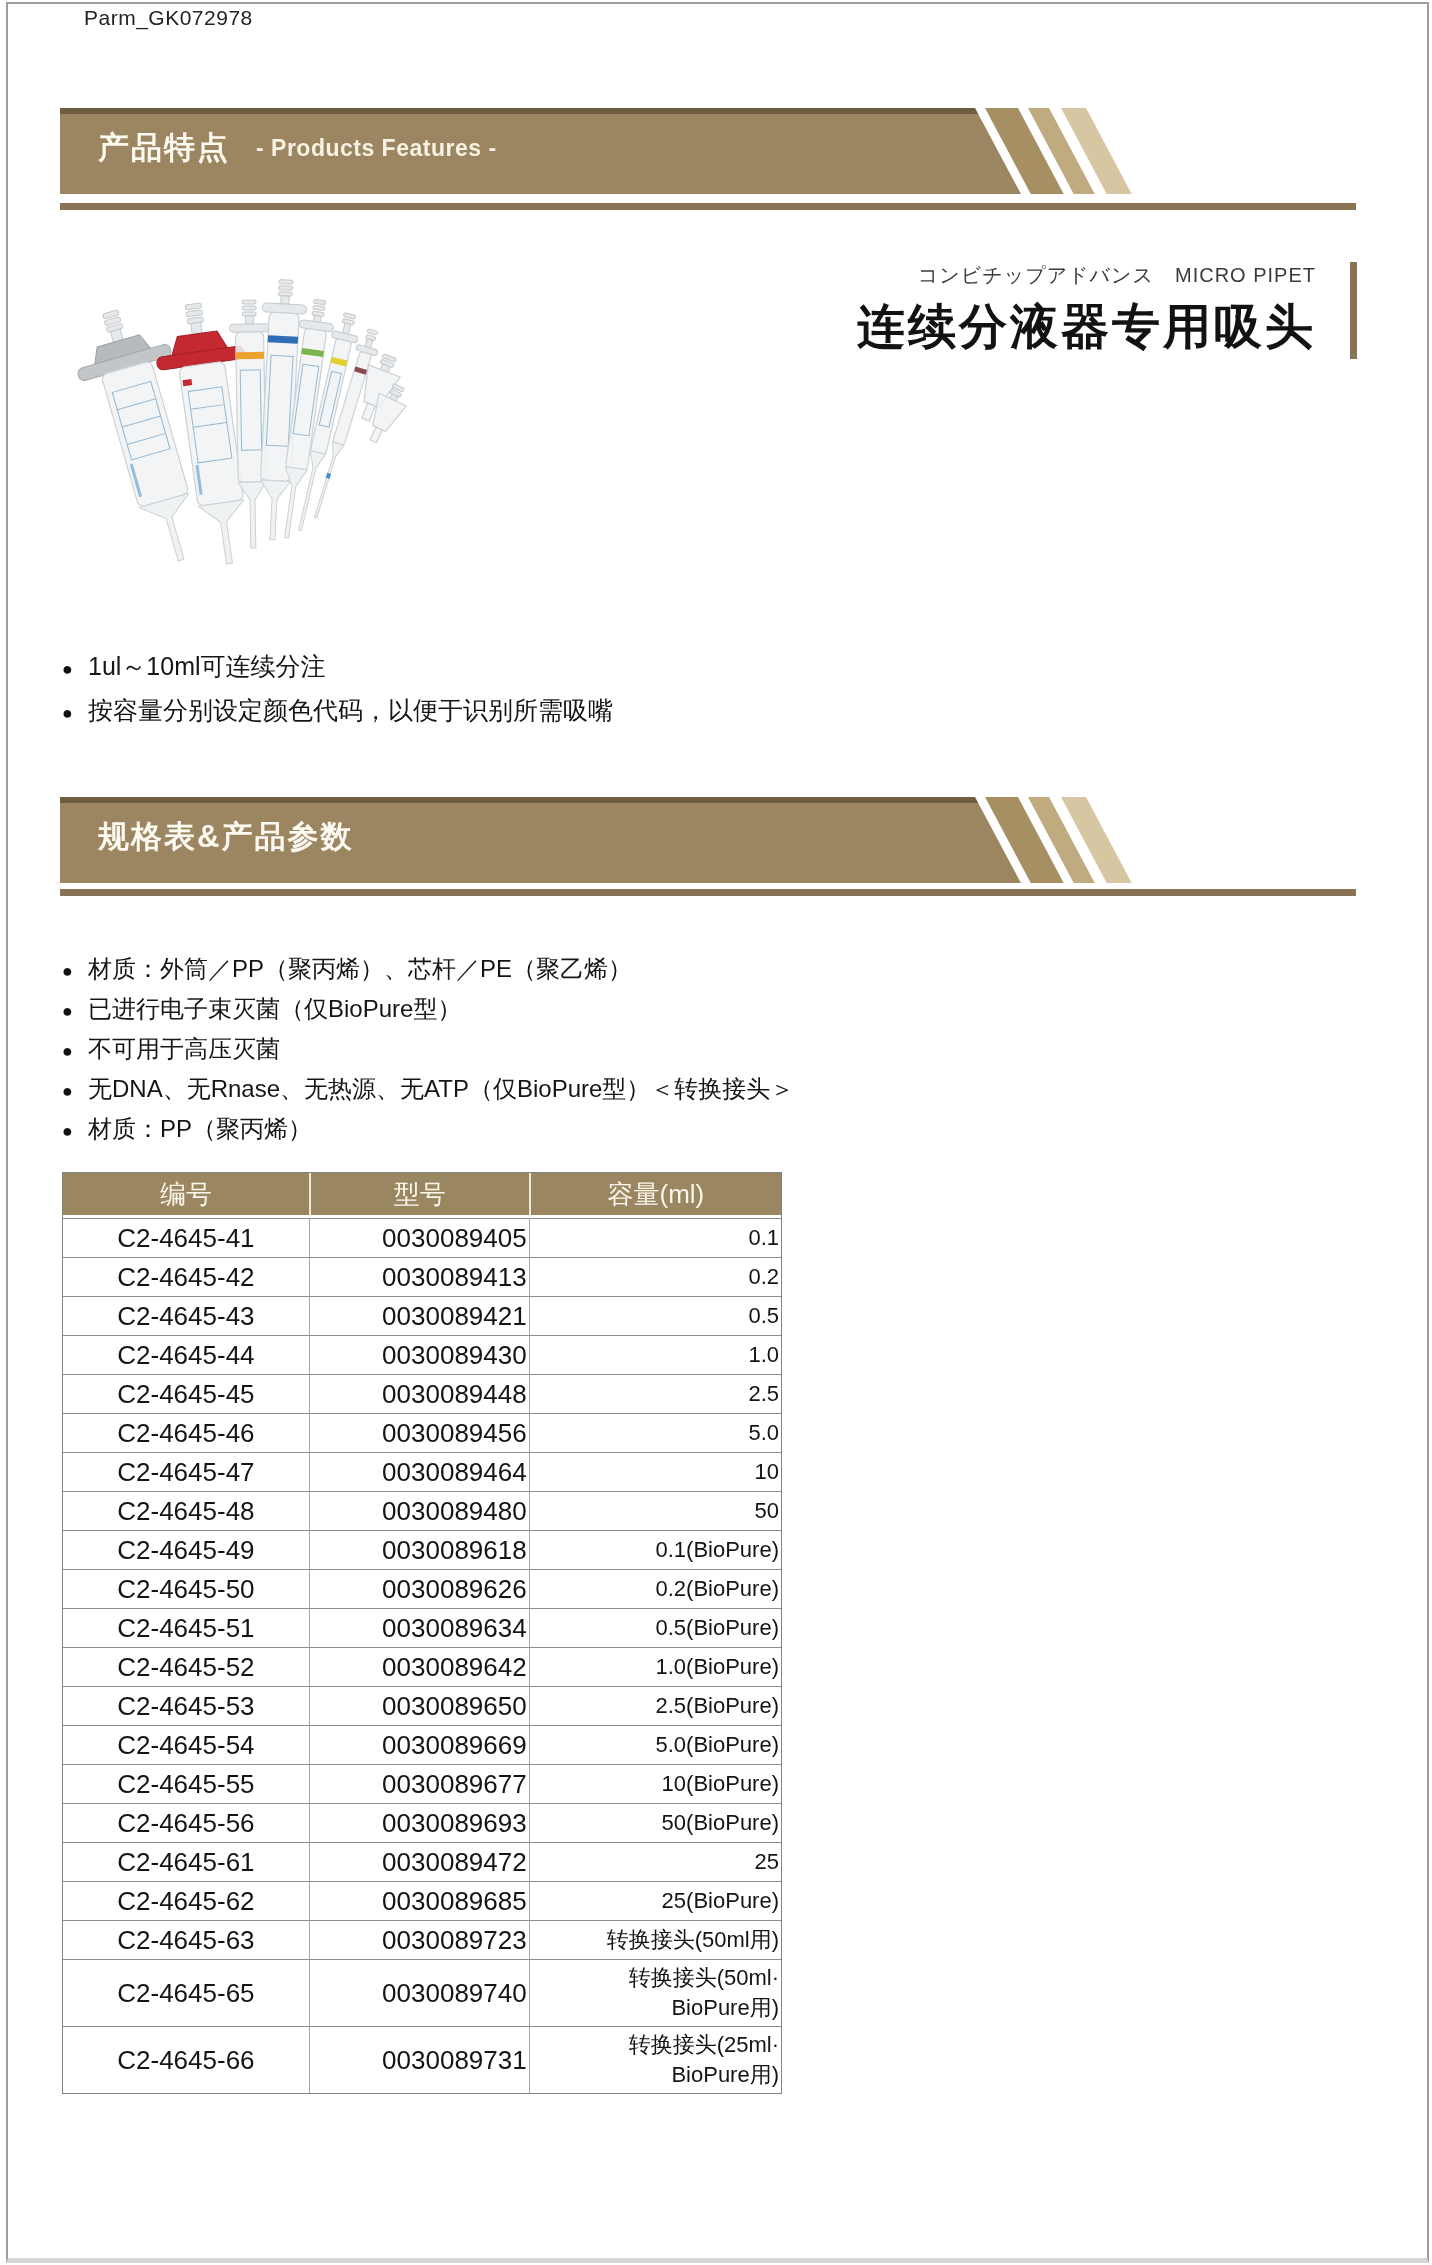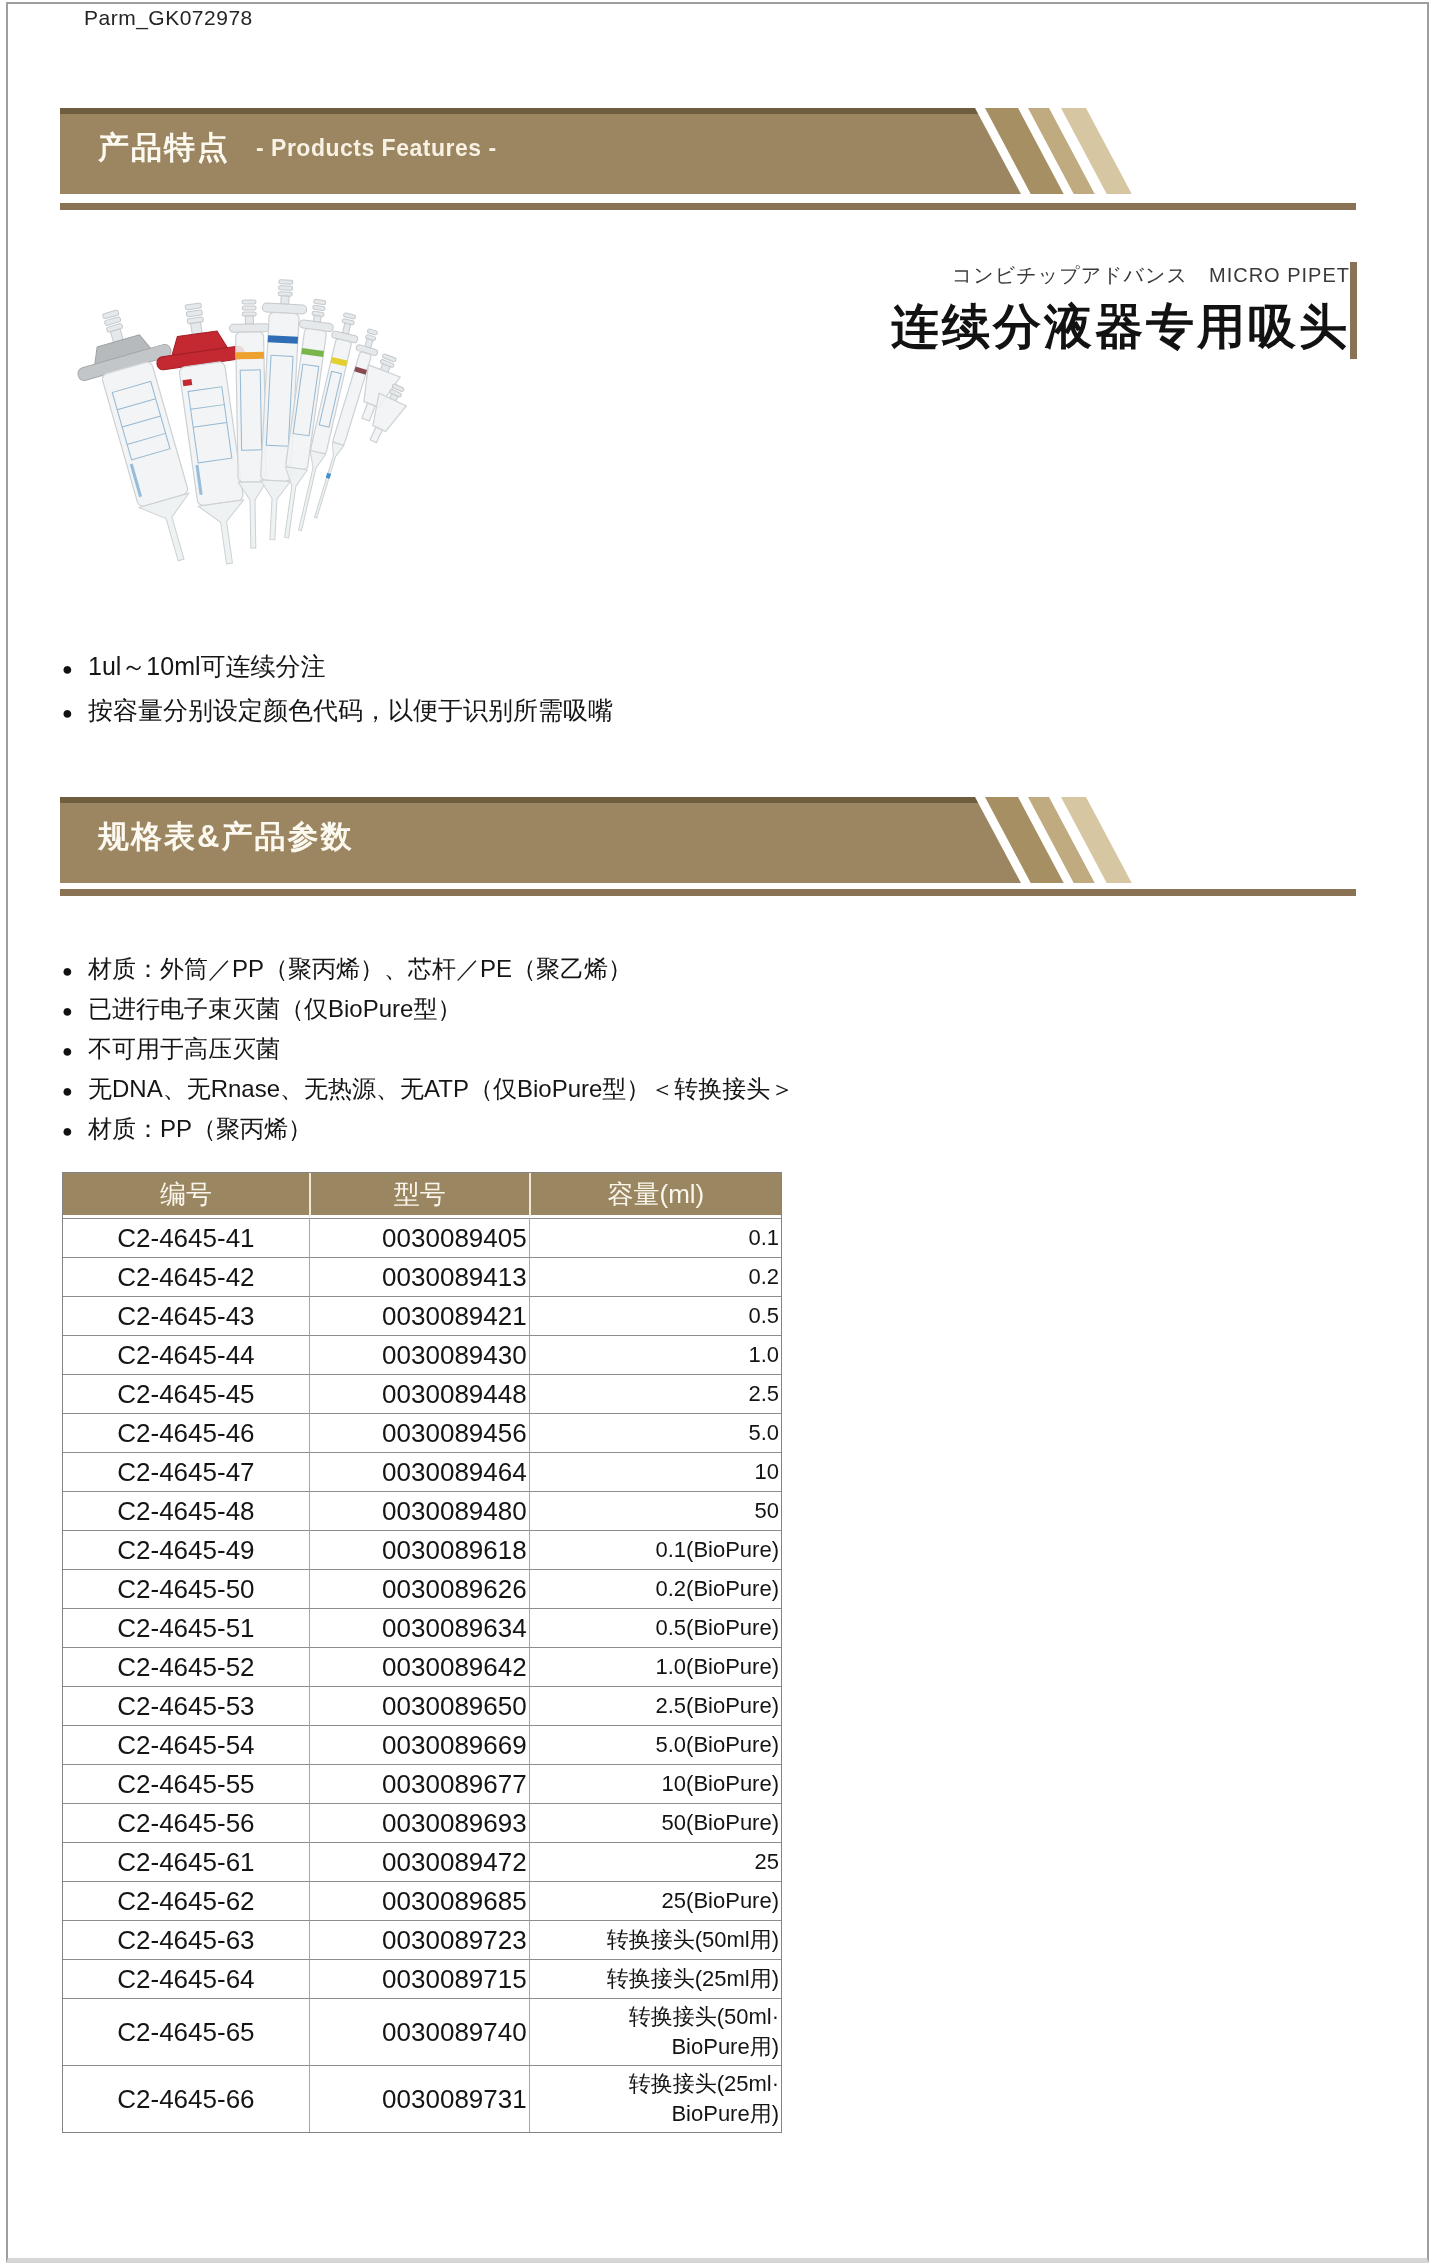--- a/index.html
+++ b/index.html
@@ -25,21 +25,21 @@
   .banner .cn { font-size:31px; font-weight:bold; color:#fcf9f0; letter-spacing:2px; }
   .banner .en { font-size:23px; font-weight:bold; color:#f7f2e4; margin-left:26px; letter-spacing:.5px; }
   .stripe { position:absolute; top:0; height:86px; transform:skewX(28deg); transform-origin:0 0; }
   .stripe.s1 { left:925px; width:33px; background:var(--stripe-1,#a78f64); }
   .stripe.s2 { left:968px; width:21px; background:var(--stripe-2,#c0aa7f); }
   .stripe.s3 { left:1001px; width:25px; background:var(--stripe-3,#d7c6a2); }
   .rule { position:absolute; left:60px; width:1296px; height:7px; background:var(--rule,#8a7355); }
 
   
   .product-title-block { position:absolute; top:262px; right:75px; display:flex; align-items:stretch; }
-  .product-title-text { text-align:right; padding-right:0; }
+  .product-title-text { text-align:right; padding-right:34px; }
   .product-subtitle { font-size:20px; color:#3a3a3a; letter-spacing:1px; }
   .product-title { font-size:48px; font-weight:bold; color:#121212; letter-spacing:3px; margin-top:6px; }
   .title-accent-bar { width:7px; background:var(--rule,#8a7355); }
 
   
   .photo { position:absolute; left:28px; top:254px; }
   .sy-pl { fill:#e6e9eb; stroke:#c5c9cc; stroke-width:1; }
   .sy-b  { fill:#f0f3f4; fill-opacity:.88; stroke:#ccd1d4; stroke-width:1.2; }
   .sy-lab{ fill:none; stroke:#95b8d2; stroke-width:1; }
   .sy-t  { fill:#eef1f2; fill-opacity:.92; stroke:#ccd1d4; stroke-width:1; }
@@ -376,25 +376,20 @@
         <td>0030089685</td>
         <td>25(BioPure)</td>
       </tr>
 
       <tr>
         <td>C2-4645-63</td>
         <td>0030089723</td>
         <td>转换接头(50ml用)</td>
       </tr>
 
-      <tr>
-        <td>C2-4645-64</td>
-        <td>0030089715</td>
-        <td>转换接头(25ml用)</td>
-      </tr>
 
       <tr>
         <td>C2-4645-65</td>
         <td>0030089740</td>
         <td>转换接头(50ml·
 BioPure用)</td>
       </tr>
 
       <tr>
         <td>C2-4645-66</td>

